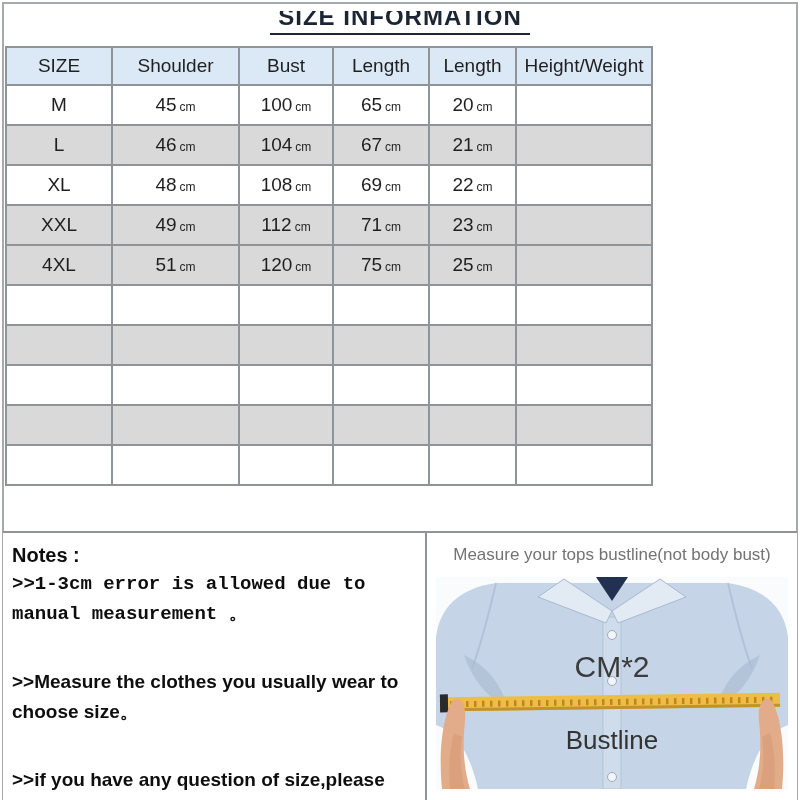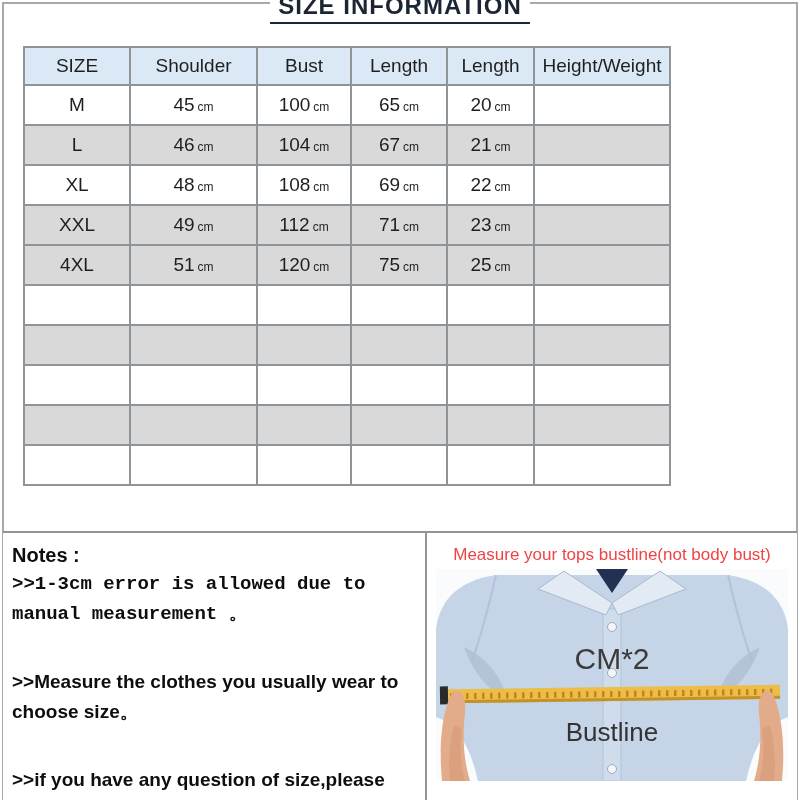--- a/index.html
+++ b/index.html
@@ -11,30 +11,30 @@
   body{
     width:800px;height:800px;position:relative;overflow:hidden;background:#fff;
     font-family:"Liberation Sans", sans-serif;color:var(--ink);
   }
   
   .frame-top{position:absolute;top:2px;left:2px;right:2px;height:2px;background:#a6aaae;z-index:1;}
   .frame-left{position:absolute;top:2px;bottom:0;left:2px;width:2px;background:#a6aaae;z-index:1;}
   .frame-right{position:absolute;top:2px;bottom:0;right:2px;width:2px;background:#a6aaae;z-index:1;}
 
   
-  .title-clip{position:absolute;top:0;left:0;right:0;height:24px;overflow:hidden;text-align:center;z-index:2;}
+  .title-clip{position:absolute;top:11px;left:0;right:0;height:24px;overflow:hidden;text-align:center;z-index:2;}
   .title-clip span{
     display:inline-block;background:#fff;padding:0 8px 0;
     font-size:24px;font-weight:bold;letter-spacing:1px;color:var(--title-ink);
     line-height:32px;margin-top:-10px;border-bottom:3px solid var(--title-ink);
   }
 
   
   table.size{
-    position:absolute;top:46px;left:23px;width:648px;
+    position:absolute;top:46px;left:5px;width:648px;
     border-collapse:collapse;table-layout:fixed;z-index:2;background:#fff;
   }
   table.size th, table.size td{
     border:2px solid var(--border);text-align:center;vertical-align:middle;
     font-weight:400;color:#1f1f1f;padding:0;
   }
   table.size th{height:38px;background:var(--header-bg);font-size:19px;}
   table.size td{height:40px;font-size:19px;}
   tr.alt td{background:var(--row-alt-bg);}
   td .unit{font-size:12px;margin-left:3px;}
@@ -47,21 +47,21 @@
   .notes{
     width:424px;border-right:2px solid var(--border);
     padding:8px 12px 0 9px;font-weight:bold;color:#0e0e0e;
   }
   .notes .heading{font-size:20px;line-height:28px;}
   .notes p{margin:0;font-size:19px;line-height:30px;}
   .notes p.p1{font-family:Liberation Mono, monospace;}
   .notes p.p2{margin-top:38px;}
   .notes p.p3{margin-top:38px;}
   .measure{flex:1;text-align:center;padding-top:12px;}
-  .measure .caption{font-size:17px;color:#ef4444;margin-bottom:4px;}
+  .measure .caption{font-size:17px;color:#737373;margin-bottom:12px;}
   .measure svg{display:block;margin:0 auto;}
 </style>
 </head>
 <body>
 
 <div class="frame-top"></div>
 <div class="frame-left"></div>
 <div class="frame-right"></div>
 
 <div class="title-clip">

